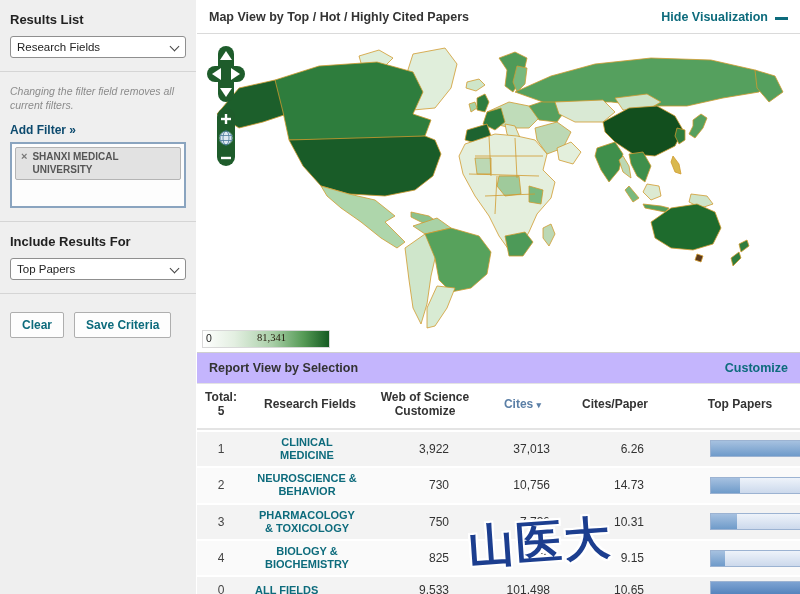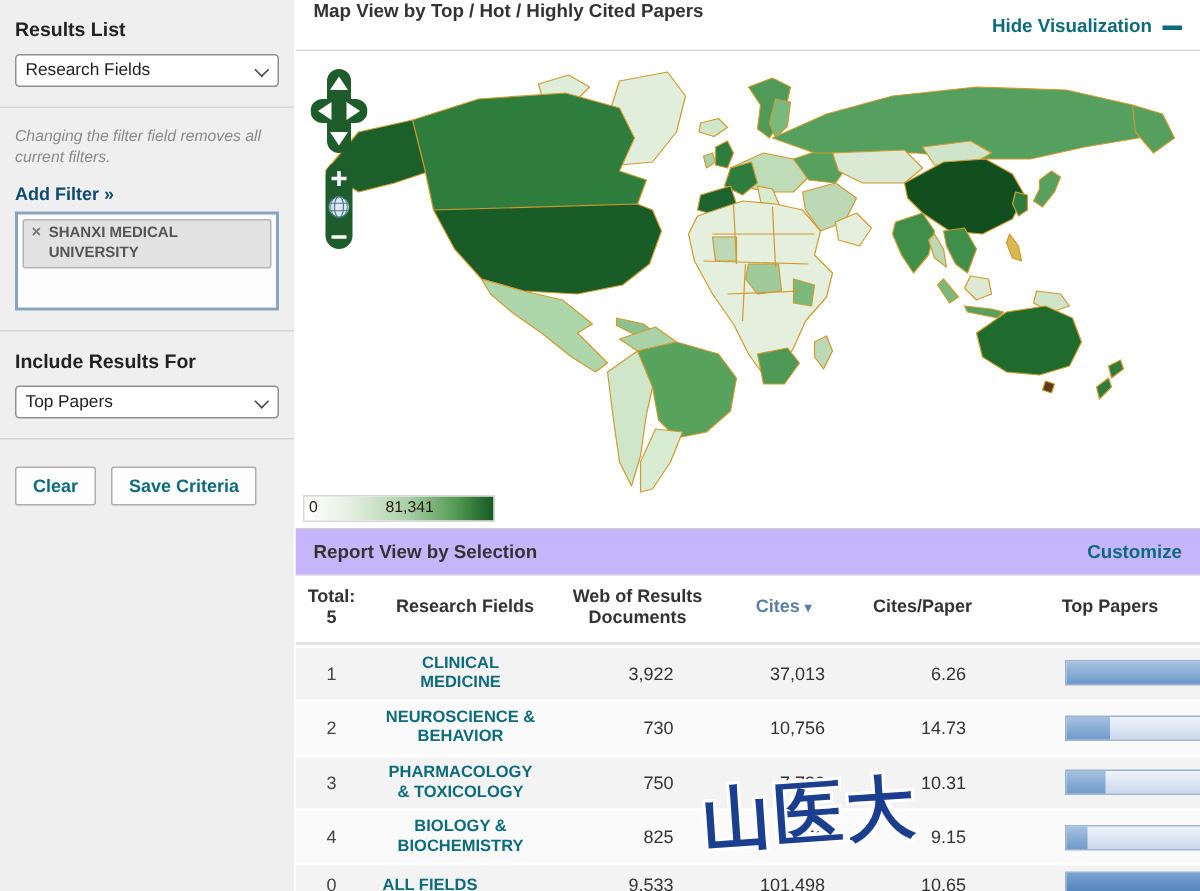--- a/index.html
+++ b/index.html
@@ -21,31 +21,31 @@
   .filter-box{background:#fdfdfd;border:2px solid #8aa4bf;height:56px;padding:3px;}
   .chip{background:#e2e2e2;border:1px solid #b4b4b4;border-radius:2px;padding:2px 5px 3px;font-size:10px;
     font-weight:bold;color:#555;line-height:1.3;display:flex;gap:5px;align-items:flex-start;}
   .chip .x{color:#777;font-size:11px;line-height:1.1;cursor:pointer;}
   .chip-label{max-width:120px;}
   .sb-buttons{padding:18px 10px;display:flex;gap:10px;}
   .btn{background:#fdfdfd;border:1px solid #aeaeae;border-radius:2px;color:#0d6b7c;font-weight:bold;
     font-size:12px;padding:5px 11px;cursor:pointer;}
   
   .main{position:absolute;left:197px;top:0;width:603px;height:594px;overflow:hidden;background:#fff;}
-  .map-header{height:33px;border-bottom:1px solid #dadada;display:flex;justify-content:space-between;padding:0 12px;}
+  .map-header{height:33px;border-bottom:1px solid #dadada;display:flex;align-items:center;justify-content:space-between;padding:0 12px;}
   .map-title{font-size:12.5px;font-weight:bold;color:#333;}
   .teal-link{color:#0d6b7c;font-weight:bold;font-size:12.5px;display:flex;gap:7px;align-items:center;cursor:pointer;}
   .minus-icon{width:13px;height:3px;background:#0d6b7c;margin-top:3px;}
   .map-area{position:relative;height:318px;}
   .world{position:absolute;left:2px;top:2px;}
   .map-controls{position:absolute;left:10px;top:12px;}
   .legend{position:absolute;left:5px;bottom:4px;width:126px;height:16px;border:1px solid #d8d8d8;
     background:linear-gradient(to right,#ffffff 0%,#e3efe1 25%,#a9cfa8 55%,#559a55 80%,#155a22 100%);}
   .legend-min{position:absolute;left:3px;top:1px;font-size:10.5px;color:#222;}
-  .legend-max{position:absolute;left:54px;top:1px;font-size:10.5px;color:#23180b;}
+  .legend-max{position:absolute;left:54px;top:1px;font-size:10.5px;color:#23180b;font-family:Liberation Serif, serif;}
   
   .report-bar{height:30px;border-top:1px solid #cfcfcf;border-bottom:1px solid #e3e3e3;display:flex;align-items:center;justify-content:space-between;padding:0 12px;background:#c4b5fd;}
   .report-title{font-size:12.5px;font-weight:bold;color:#333;}
   .tbl{font-size:12px;}
   .thead{display:flex;align-items:center;padding:6px 0 9px;border-bottom:2px solid #e4e4e4;background:#fff;}
   .hc{font-weight:bold;color:#333;text-align:center;line-height:1.2;font-size:12px;}
   .c-rank{width:48px;flex:none;text-align:center;}
   .c-field{width:130px;flex:none;padding-left:10px;box-sizing:border-box;}
   .c-docs{width:100px;flex:none;}
   .c-cites{width:95px;flex:none;}
@@ -240,21 +240,21 @@
     </div>
   </div>
 
   <div class="tbl">
     <div class="thead">
       <div class="hc c-rank">
         <div>Total:</div>
         <div>5</div>
       </div>
       <div class="hc c-field">Research Fields</div>
-      <div class="hc c-docs">Web of Results Documents</div>
+      <div class="hc c-docs">Web of Science Customize</div>
       <div class="hc c-cites sort-col">
         <span>Cites</span>
         <span class="sort-arrow">▾</span>
       </div>
       <div class="hc c-cpp">Cites/Paper</div>
       <div class="hc c-top">Top Papers</div>
     </div>
     <div id="tbody">
   <div class="row">
     <div class="cell c-rank">1</div>

